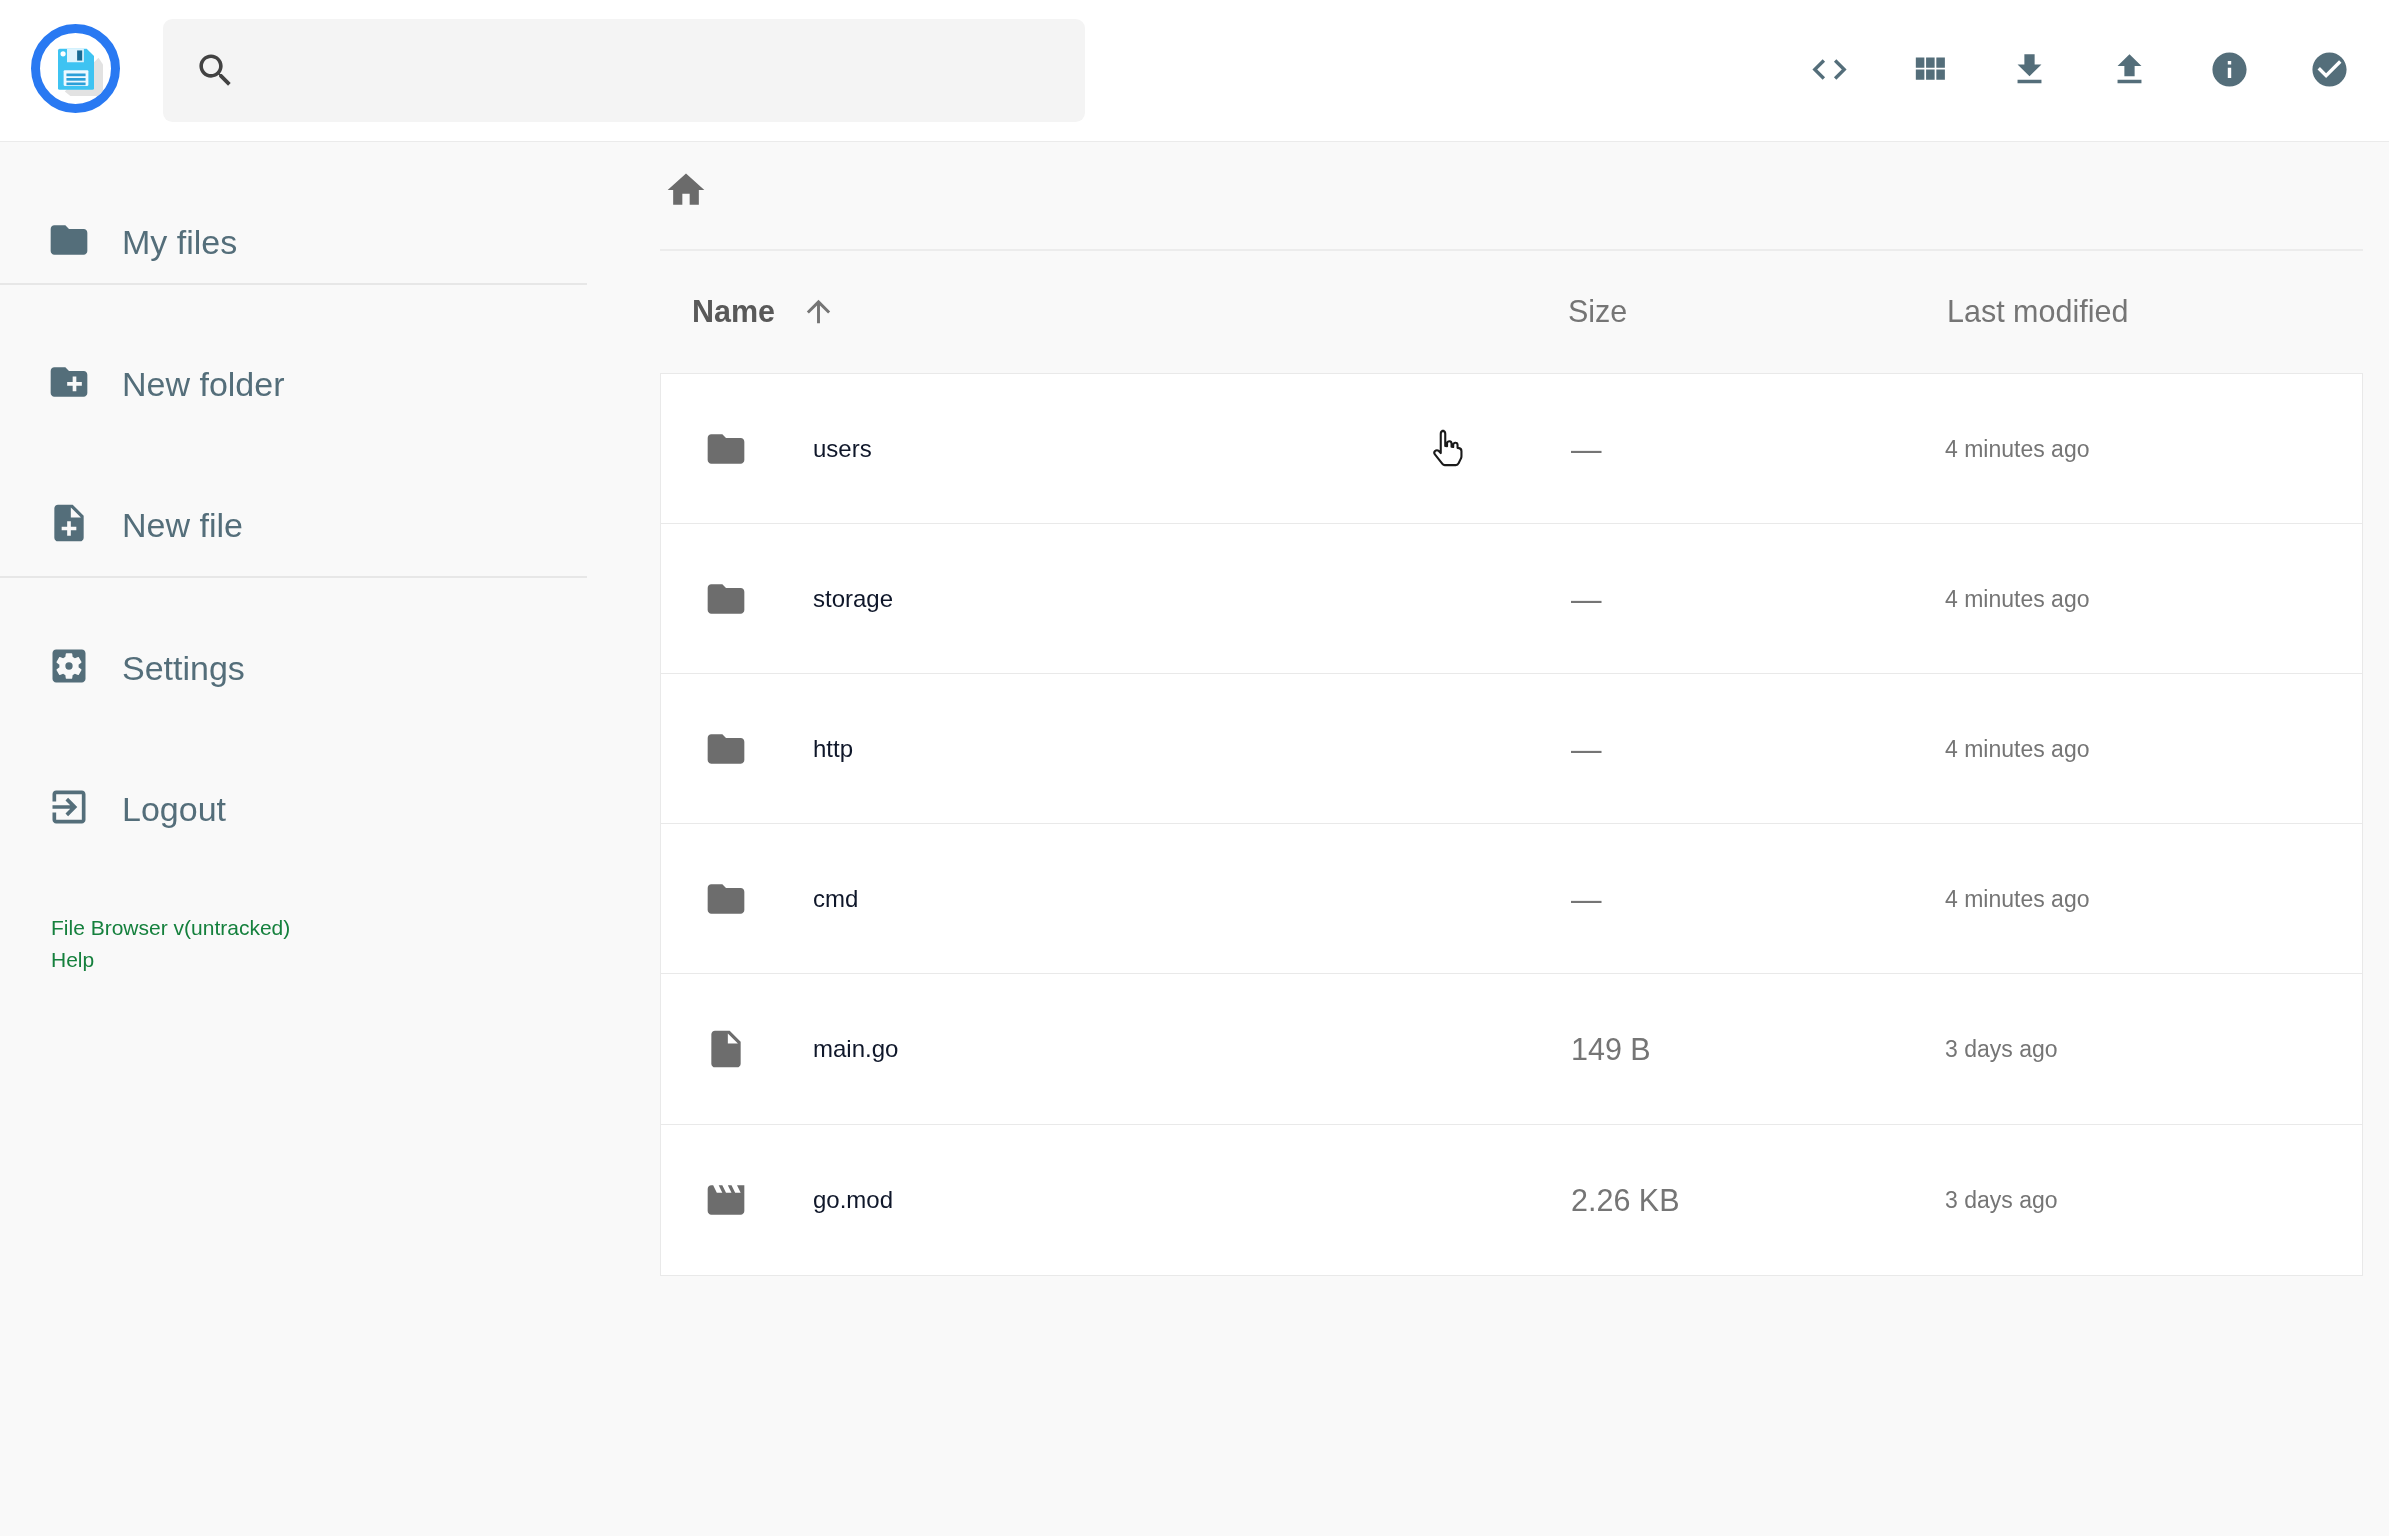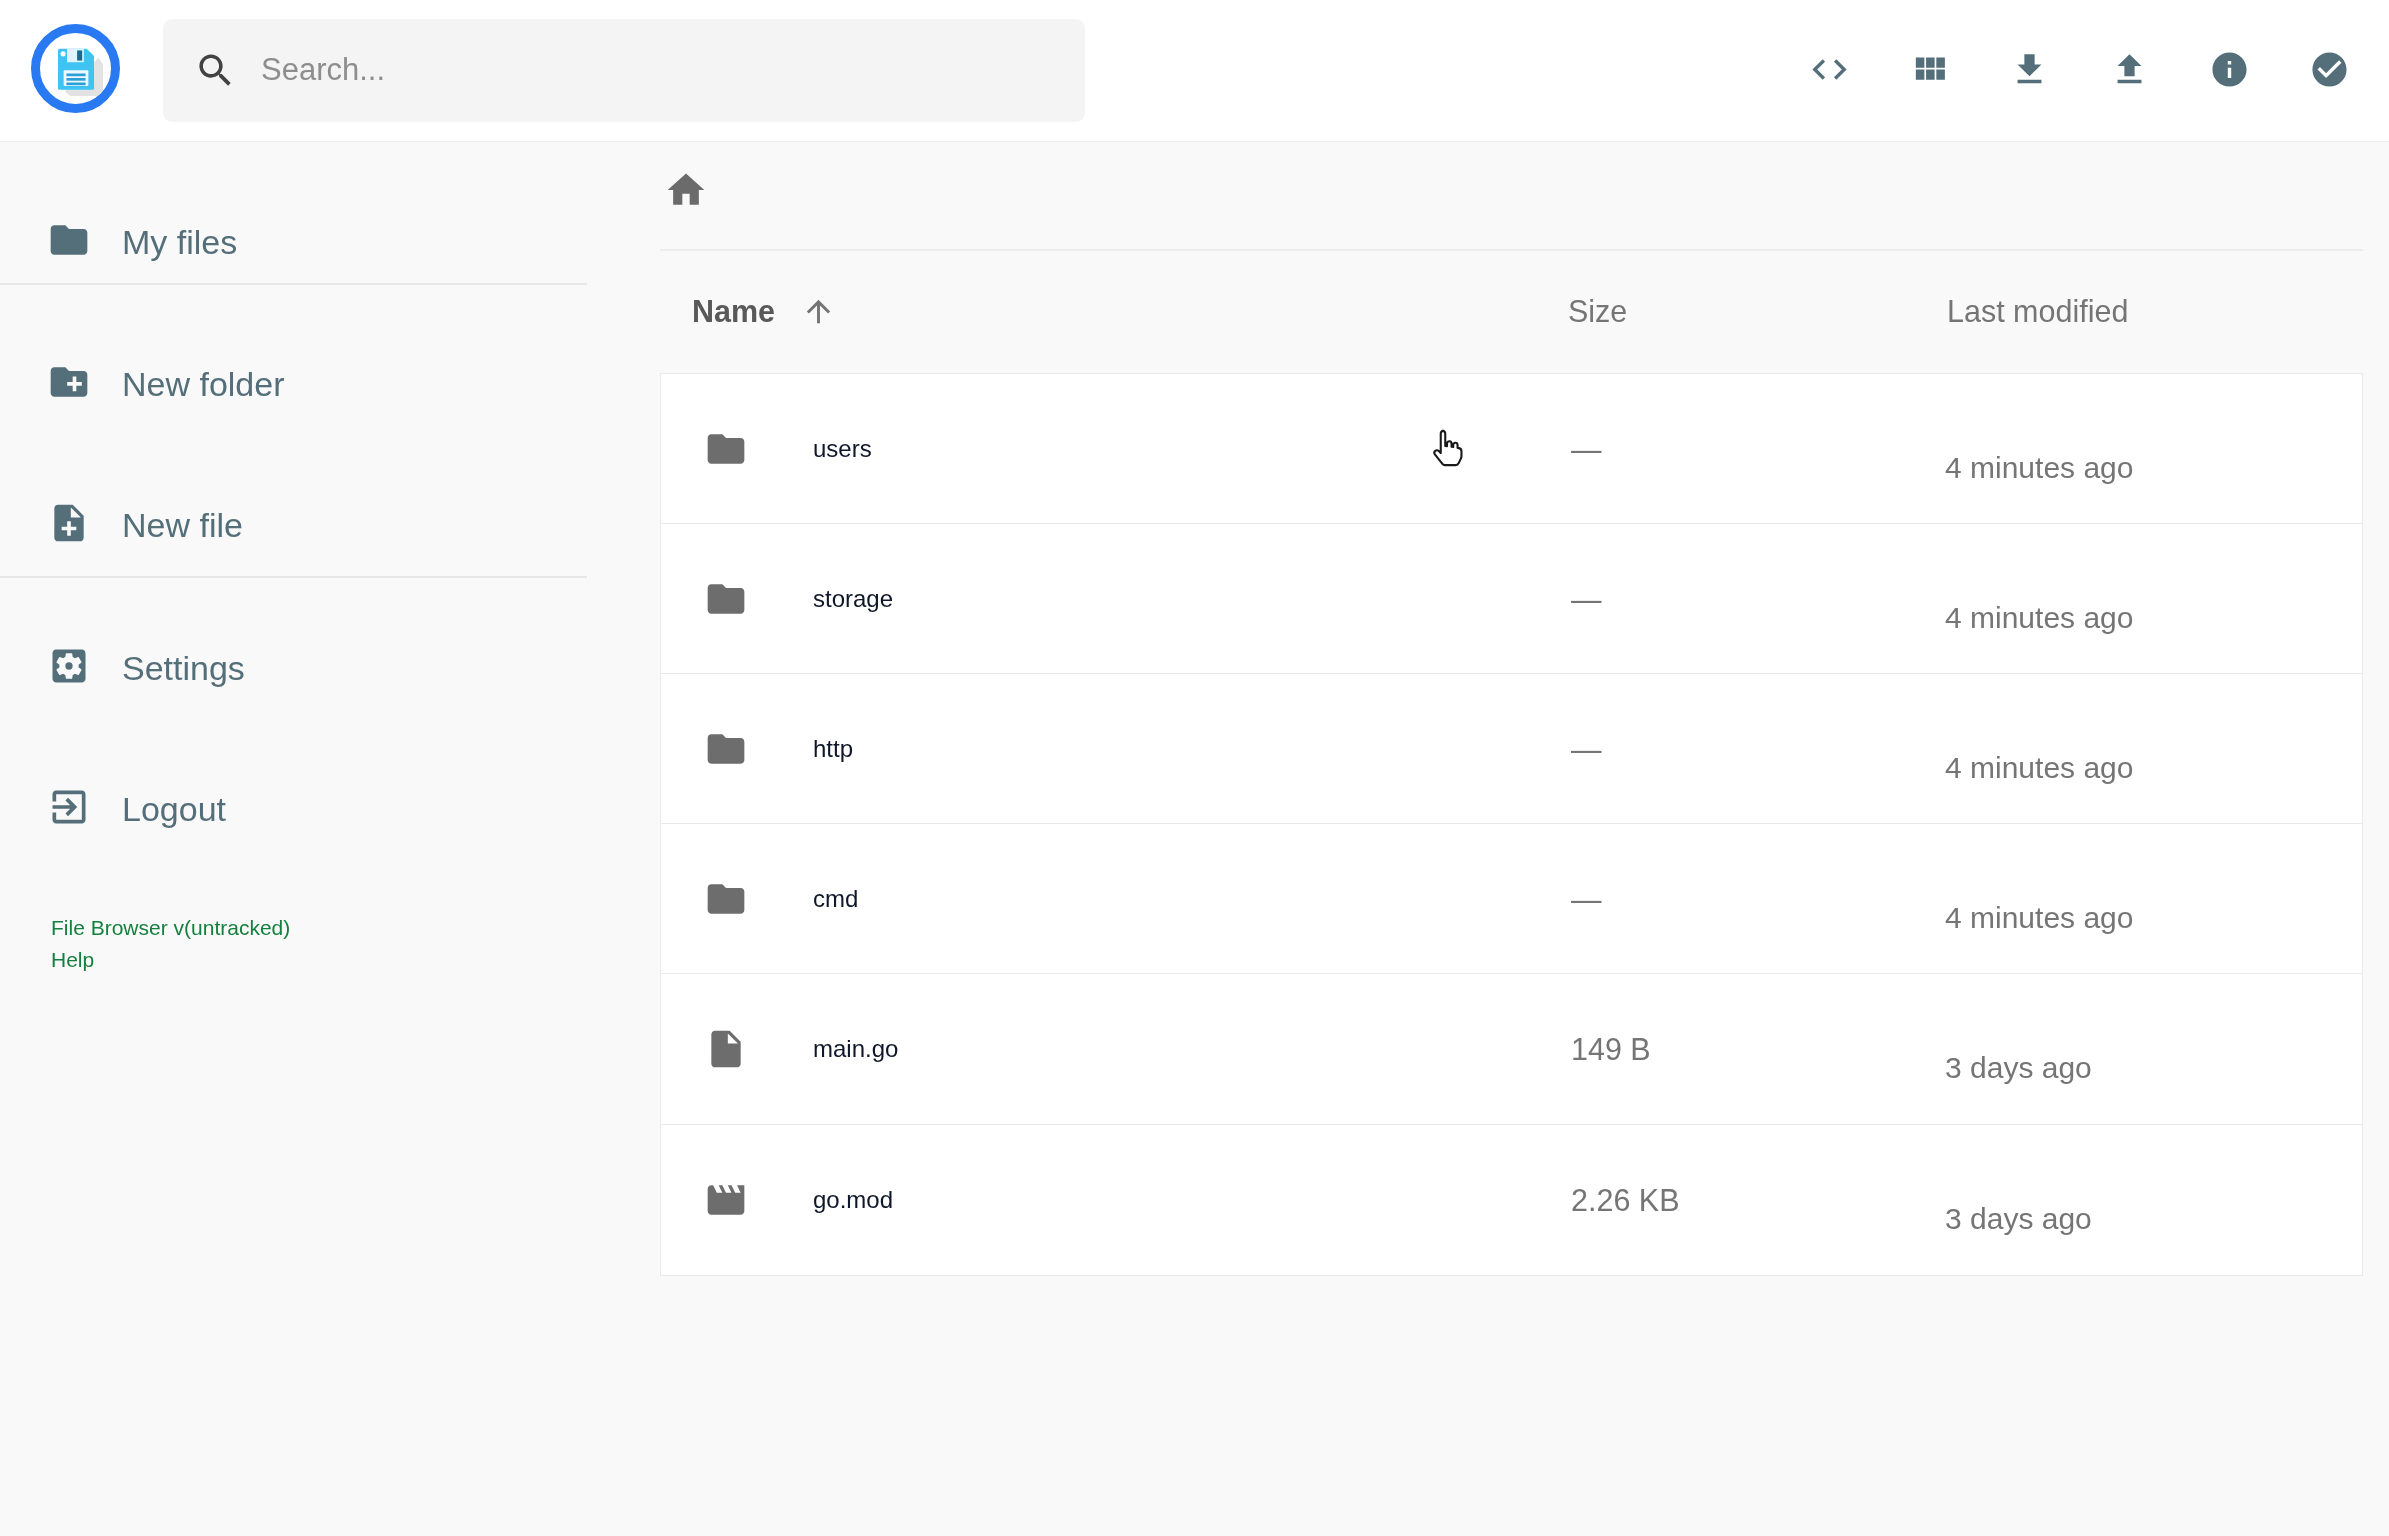--- a/index.html
+++ b/index.html
@@ -48,21 +48,21 @@
   .row { position:relative; height:152px; background:#ffffff;
          border:1.9px solid #e9e9e9; margin-top:-1.9px; cursor:pointer; }
   .row:first-child { margin-top:0; }
   .row .icon { position:absolute; left:43px; top:50%; transform:translateY(-50%);
                width:44px; height:44px; fill:#6d6d6d; }
   .row .name { position:absolute; left:152px; top:50%; transform:translateY(-50%);
                font-size:24px; color:#0f172a; }
   .row .size { position:absolute; left:910px; top:50%; transform:translateY(-50%);
                font-size:30.5px; color:#757575; }
   .row .modified { position:absolute; left:1284px; top:50%; transform:translateY(-50%);
-               font-size:30px; color:#757575;margin-top:19px; }
+               font-size:23px; color:#757575; }
   
   .cursor { position:absolute; left:1425px; top:424px; z-index:9; pointer-events:none; }
 </style>
 </head>
 <body>
 
 <header class="topbar">
   <div class="logo">
     <svg viewBox="0 0 48 48" width="54" height="54">
       <polygon points="14,44 44,14 52,26 52,52 24,52" fill="#e2e2e2"></polygon>
@@ -74,21 +74,20 @@
       <rect x="15.5" y="28" width="17" height="2.4" fill="#2b9fd8"></rect>
       <rect x="15.5" y="32" width="17" height="2.4" fill="#2b9fd8"></rect>
       <rect x="15.5" y="36" width="17" height="2.4" fill="#2b9fd8"></rect>
     </svg>
   </div>
 
   <div class="searchbar">
     <svg viewBox="0 0 24 24">
       <path d="M15.5 14h-.79l-.28-.27C15.41 12.59 16 11.11 16 9.5 16 5.91 13.09 3 9.5 3S3 5.91 3 9.5 5.91 16 9.5 16c1.61 0 3.09-.59 4.23-1.57l.27.28v.79l5 4.99L20.49 19l-4.99-5zm-6 0C7.01 14 5 11.99 5 9.5S7.01 5 9.5 5 14 7.01 14 9.5 11.99 14 9.5 14z"></path>
     </svg>
-    <input type="text" placeholder="Search..." style="">
   </div>
 
   <div class="topbar-actions">
     <svg viewBox="0 0 24 24">
       <path d="M9.4 16.6 4.8 12l4.6-4.6L8 6l-6 6 6 6 1.4-1.4zm5.2 0 4.6-4.6-4.6-4.6L16 6l6 6-6 6-1.4-1.4z"></path>
       </svg>
     <svg viewBox="0 0 24 24">
       <path d="M4 11h5V5H4v6zm0 7h5v-6H4v6zm6 0h5v-6h-5v6zm6 0h5v-6h-5v6zm-6-7h5V5h-5v6zm6-6v6h5V5h-5z"></path>
       </svg>
     <svg viewBox="0 0 24 24">

